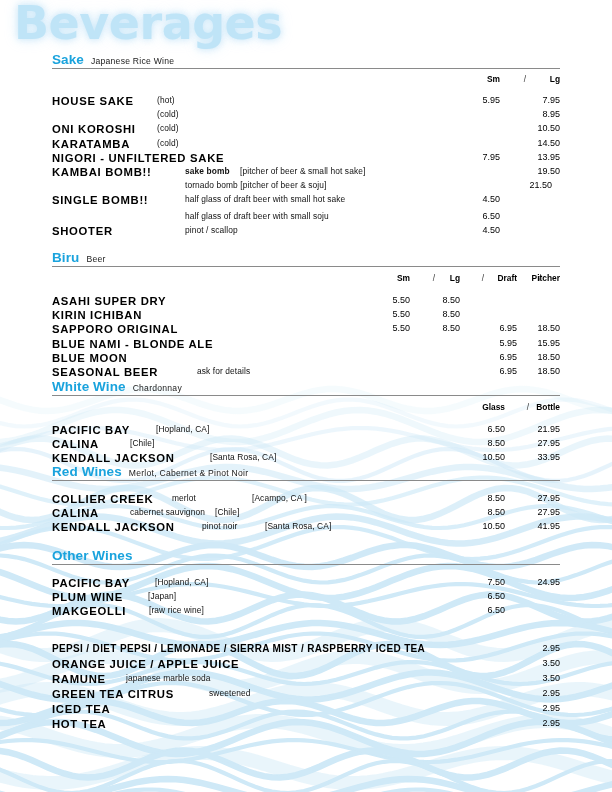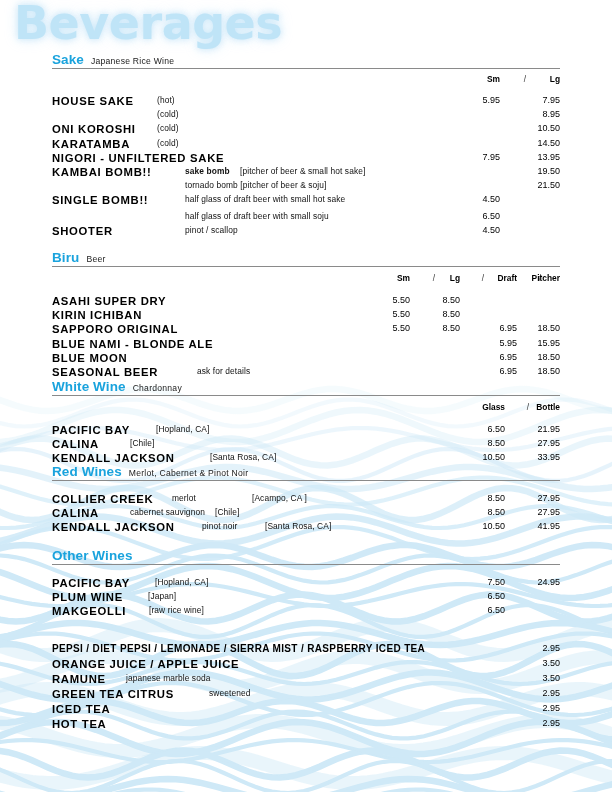--- a/index.html
+++ b/index.html
@@ -197,21 +197,21 @@
             <div class="price" style="right: 0px;">13.95</div>
           </div>
           <div class="row">
             <div class="nm">KAMBAI  BOMB!!</div>
             <div class="desc b" style="left: 133px;">sake bomb</div>
             <div class="desc" style="left: 188px;">[pitcher of beer &amp; small hot sake]</div>
             <div class="price" style="right: 0px;">19.50</div>
           </div>
           <div class="row">
             <div class="desc" style="left: 133px;">tornado bomb [pitcher of beer &amp; soju]</div>
-            <div class="price" style="right: 0px;">21.50</div>
+            <div class="price" style="right: 8px;">21.50</div>
           </div>
           <div class="row" style="height: 16.5px;">
             <div class="nm">SINGLE  BOMB!!</div>
             <div class="desc" style="left: 133px;">half glass of draft beer with small  hot sake</div>
             <div class="price" style="right: 60px;">4.50</div>
           </div>
           <div class="row">
             <div class="desc" style="left: 133px;">half glass of draft beer with small soju</div>
             <div class="price" style="right: 60px;">6.50</div>
           </div>

